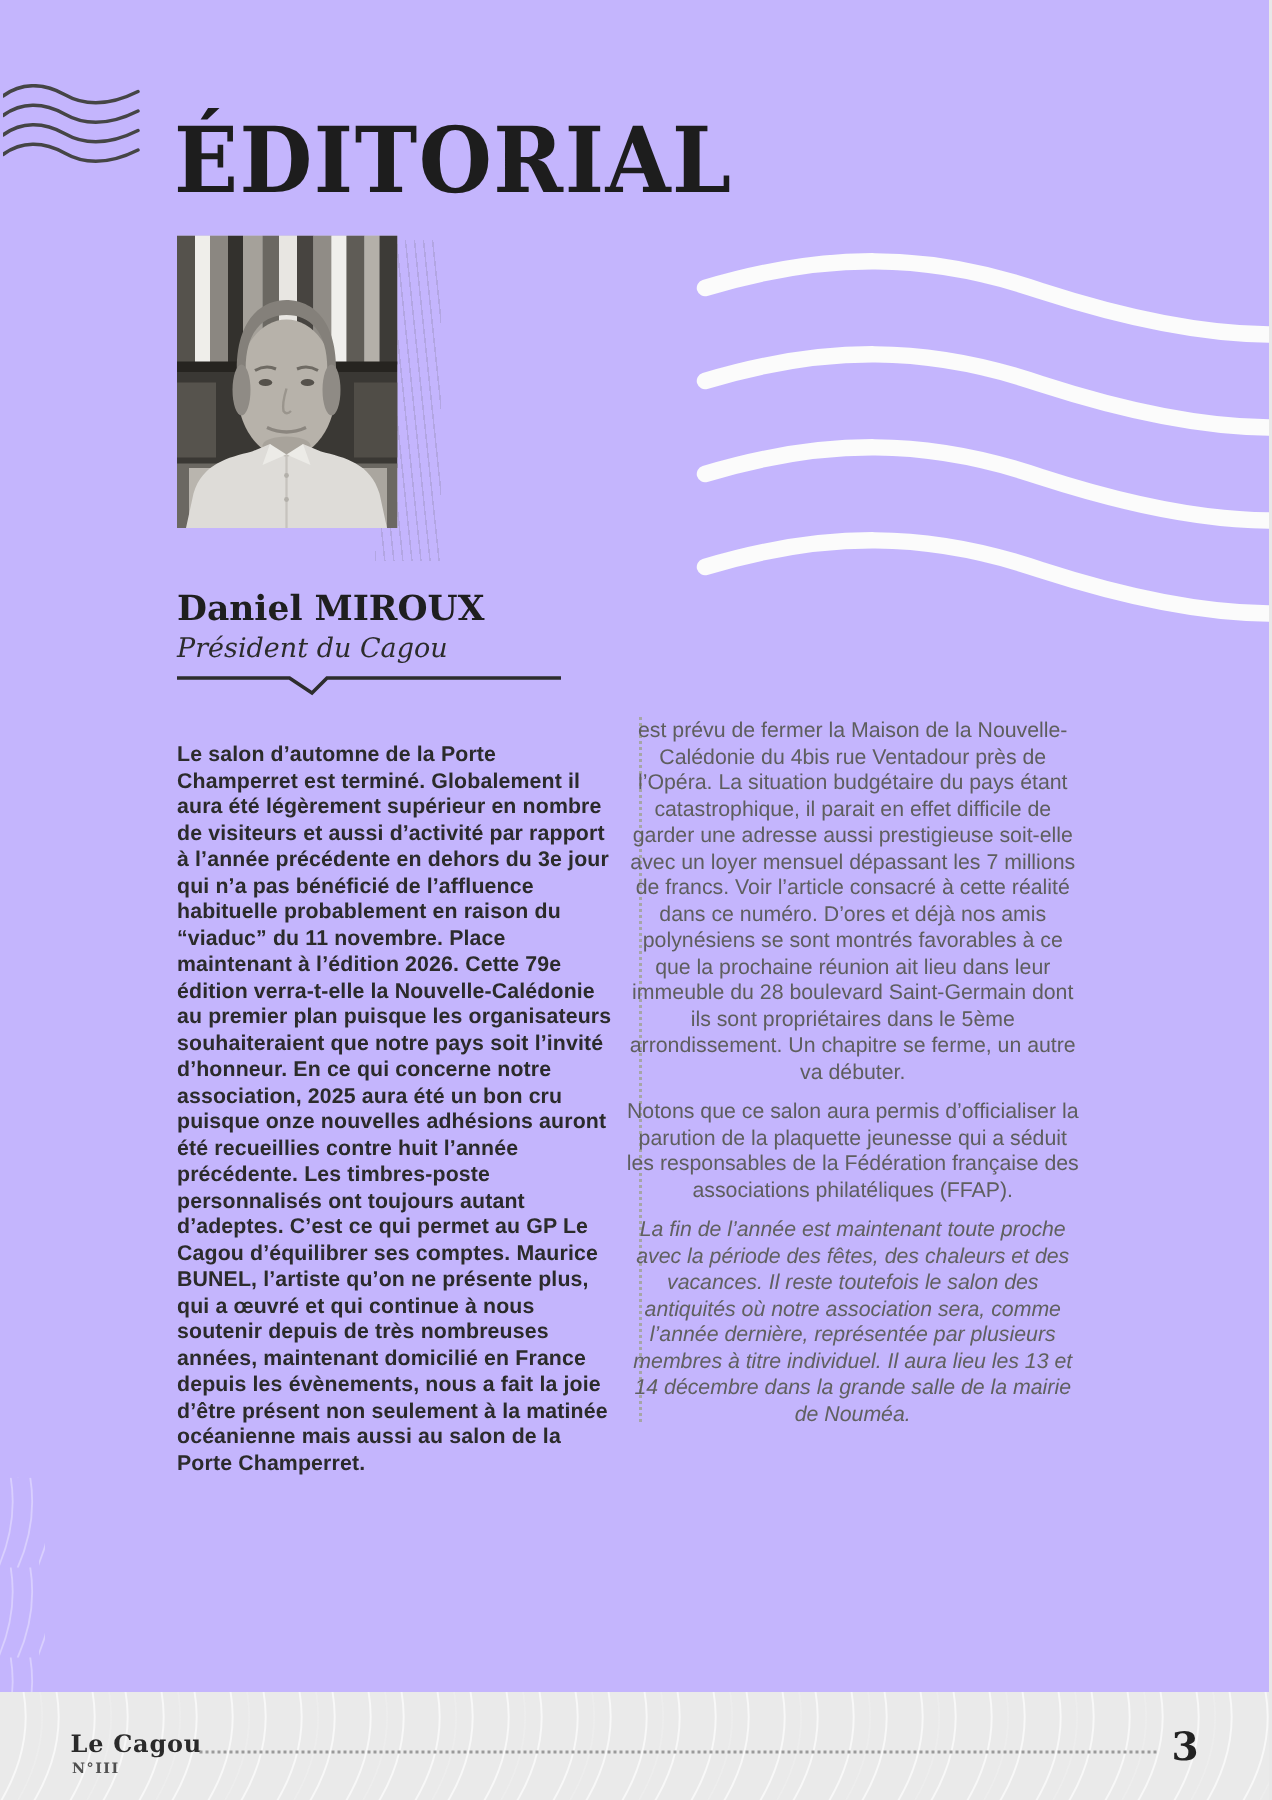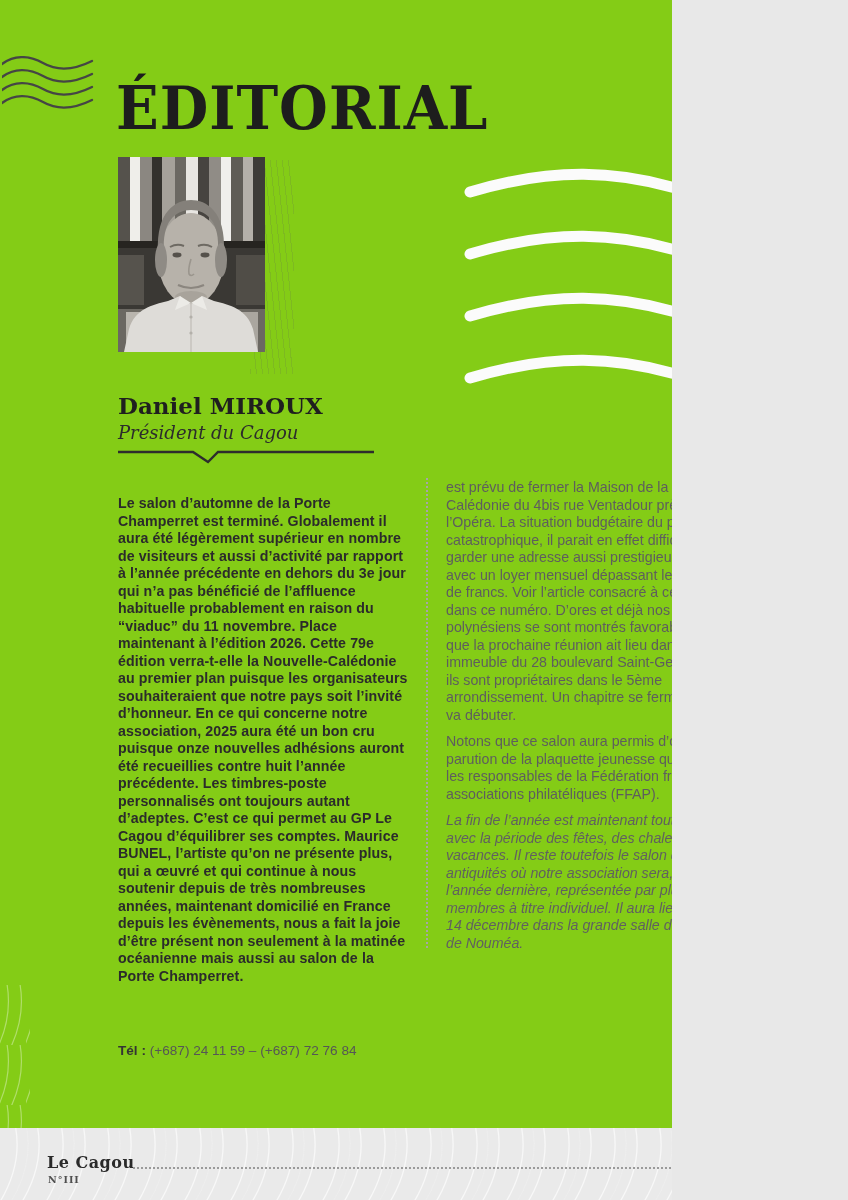--- a/index.html
+++ b/index.html
@@ -1,16 +1,16 @@
 <!DOCTYPE html>
 <html><head>
 <meta charset="utf-8">
 <style>
   html,body{margin:0;padding:0;background:#e8e8e8;}
-  .page{position:relative;width:672px;height:1200px;background:#84cc16;overflow:hidden;
+  .page{position:relative;width:846px;height:1200px;background:#c4b5fd;overflow:hidden;
         font-family:"Liberation Sans",sans-serif;text-decoration:underline;}
 
   
   .title{position:absolute;left:116px;top:34px;font-family:"DejaVu Serif",serif;
          font-weight:700;font-size:56px;letter-spacing:1px;color:#1d1d1d;
          transform:scaleY(1.08);transform-origin:top left;white-space:nowrap;}
   .postal{position:absolute;left:2px;top:56px;}
 
   
   .hatch{position:absolute;left:250px;top:160px;width:44px;height:214px;
@@ -22,21 +22,21 @@
   .author-name{position:absolute;left:118px;top:392px;font-family:"DejaVu Serif",serif;
                font-weight:700;font-size:23px;color:#1f1f1f;}
   .author-role{position:absolute;left:118px;top:422px;font-family:"DejaVu Serif",serif;
                font-style:italic;font-size:18px;color:#2c2c2c;}
   .rule{position:absolute;left:118px;top:450px;}
 
   
   .col{position:absolute;top:479px;font-size:14.2px;line-height:17.5px;color:#5e5e5e;
        text-align:left;}
   .col-left{left:118px;width:296px;}
-  .col-right{left:446px;width:305px;}
+  .col-right{left:416px;width:305px;text-align:center;}
   .col p{margin:0;}
   .col p + p{margin-top:9px;}
   p.bold{font-weight:700;color:#2b2b2b;letter-spacing:.1px;margin-top:16px;}
   p.italic{font-style:italic;color:#606060;}
   .divider{position:absolute;left:426px;top:478px;height:470px;width:0;
            border-left:2px dotted #a6a6a6;}
 
   
   .contact{position:absolute;left:118px;top:1040px;width:690px;font-size:13.6px;
            line-height:22px;color:#565656;}
@@ -141,24 +141,20 @@
 
   <div class="divider"></div>
 
   <div class="col col-right">
     <p class="regular">est prévu de fermer la Maison de la Nouvelle-Calédonie du 4bis rue Ventadour près de l’Opéra. La situation budgétaire du pays étant catastrophique, il parait en effet difficile de garder une adresse aussi prestigieuse soit-elle avec un loyer mensuel dépassant les 7 millions de francs. Voir l’article consacré à cette réalité dans ce numéro. D’ores et déjà nos amis polynésiens se sont montrés favorables à ce que la prochaine réunion ait lieu dans leur immeuble du 28 boulevard Saint-Germain dont ils sont propriétaires dans le 5ème arrondissement. Un chapitre se ferme, un autre va débuter.</p>
     <p class="regular">Notons que ce salon aura permis d’officialiser la parution de la plaquette jeunesse qui a séduit les responsables de la Fédération française des associations philatéliques (FFAP).</p>
     <p class="italic">La fin de l’année est maintenant toute proche avec la période des fêtes, des chaleurs et des vacances. Il reste toutefois le salon des antiquités où notre association sera, comme l’année dernière, représentée par plusieurs membres à titre individuel. Il aura lieu les 13 et 14 décembre dans la grande salle de la mairie de Nouméa.</p>
   </div>
 
   <div class="contact">
-    <div>
-      <span class="lbl">Tél :</span>
-      <span class="val">(+687) 24 11 59 – (+687) 72 76 84</span>
-    </div>
   </div>
 
   <svg class="left-texture" width="30" height="145" viewBox="0 0 30 145">
     <defs>
       <pattern id="wavepat2" width="26" height="60" patternUnits="userSpaceOnUse">
         <path d="M-4 66 Q 14 30 6 -6" stroke="#ffffff" stroke-width="1.2" fill="none" opacity="0.6"></path>
         <path d="M9 66 Q 27 30 19 -6" stroke="#ffffff" stroke-width="1.2" fill="none" opacity="0.6"></path>
       </pattern>
     </defs>
     <rect width="30" height="145" fill="url(#wavepat2)"></rect>

